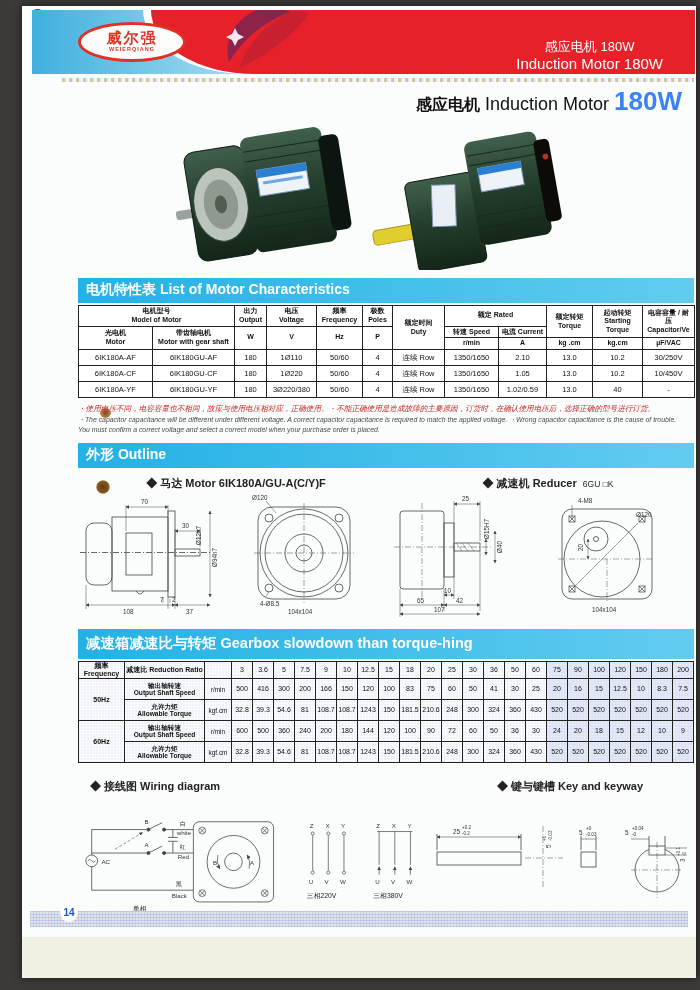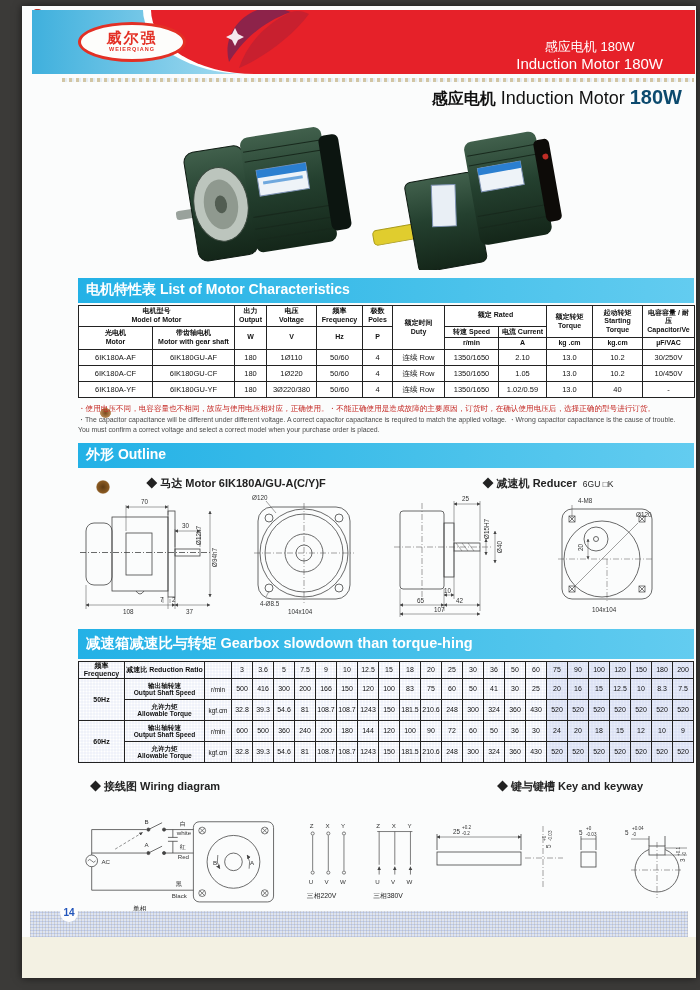--- a/index.html
+++ b/index.html
@@ -27,55 +27,55 @@
   .banner-text .l1 { font-size:13px;text-align:center; }
   .banner-text .l2 { font-size:15px; }
   .perf-strip { position:absolute; left:40px; top:72px; width:632px; height:4px;
      background:repeating-linear-gradient(90deg,#c8b88e 0 3px,#dfe9f2 3px 5px,#f5f8fa 5px 7px); opacity:.8; }
 
   
   .content { position:absolute; left:56px; top:80px; width:616px; }
   .title-row { text-align:right; padding-right:12px; height:30px; }
   .t-cn { font-size:16px; font-weight:bold; color:#111; }
   .t-en { font-size:18px; color:#111; }
-  .t-power { font-size:20px; font-weight:800; color:#0c4a6e; letter-spacing:0; }
+  .t-power { font-size:26px; font-weight:800; color:#3b82f6; letter-spacing:0; }
   .photos { height:152px; display:flex; justify-content:center; gap:14px; margin:4px 40px 6px 0; }
 
   .section-bar { background:linear-gradient(90deg,#23b1e6,#45c0ea 55%,#63ccf0); color:#fff; font-weight:bold; font-size:14px; padding:3px 8px 4px; margin-bottom:2px; }
   .section-bar.big { font-size:14.5px; padding:5px 8px 6px; }
 
   table { border-collapse:collapse; width:616px; table-layout:fixed; background:#fff; }
   th,td { border:1px solid #222; text-align:center; vertical-align:middle; color:#111; }
   .char-table { margin-top:1px; border:1.5px solid #111; }
   .char-table th { font-size:7px; font-weight:bold; white-space:pre-line; line-height:1.25; padding:1px 1px; }
   .char-table td { font-size:7.5px; height:16px; padding:0 1px; }
   .char-table thead tr:nth-child(1) th { height:17px; }
 
-  .notes { margin:5px 0 8px; }
+  .notes { margin:5px 0 8px;font-style:italic; }
   .note-cn { color:#c42823; font-size:7.6px; line-height:1.5; }
   .note-en { color:#4a4a4a; font-size:6.9px; line-height:1.45; margin-top:1px; width:600px; }
 
   .outline-row { display:flex; gap:8px; margin:2px 0 8px; }
   .outline-col { flex:1;text-align:center; }
   .sub-label { font-size:11px; font-weight:bold; color:#222; margin:6px 0 2px 12px; }
   .sub-label .small { font-size:8.5px; font-weight:normal; }
 
   .gear-table { border:1.5px solid #111; margin-top:2px;
      background-image:repeating-linear-gradient(0deg,rgba(130,155,215,.13) 0 1px,transparent 1px 3px),
                       repeating-linear-gradient(90deg,rgba(130,155,215,.13) 0 1px,transparent 1px 3px); }
   .gear-table th,.gear-table td { font-size:7px; padding:0; height:14px; line-height:1.15; }
   .gear-table th.rowlab { white-space:pre-line; font-size:6.6px; height:21px; }
   .gear-table .shade { background-color:rgba(145,165,225,.20); }
   .gear-table .w1 { width:46px; } .gear-table .w2 { width:80px; } .gear-table .w3 { width:27px; font-size:6.4px; }
 
   .bottom-row { display:flex; margin-top:10px; }
   .wiring-col { width:356px; }
   .keyway-col { flex:1;text-align:center; }
 
-  .footer-strip { position:absolute; left:8px; right:8px; top:905px; height:26px;
+  .footer-strip { position:absolute; left:8px; right:8px; top:905px; height:16px;
      background-color:#dde4f2;
      background-image:repeating-linear-gradient(0deg,rgba(120,145,210,.28) 0 1px,transparent 1px 3px),
                       repeating-linear-gradient(90deg,rgba(170,150,110,.25) 0 1px,transparent 1px 3px); }
   .footer-below { position:absolute; left:0; right:0; top:931px; height:41px; background:#f3f1e3; }
   .page-num { position:absolute; left:30px; top:-7px; width:18px; height:18px; background:#fdfdfd; border-radius:50%; color:#2255bb; font-size:10px; font-weight:bold; text-align:center; line-height:18px; }
 
   svg text { font-family:"Liberation Sans", sans-serif; fill:#333; }
   .dim { font-size:6.3px; }
   .dim-sm { font-size:4.6px; }
   .cap { font-size:7px; fill:#222; }

